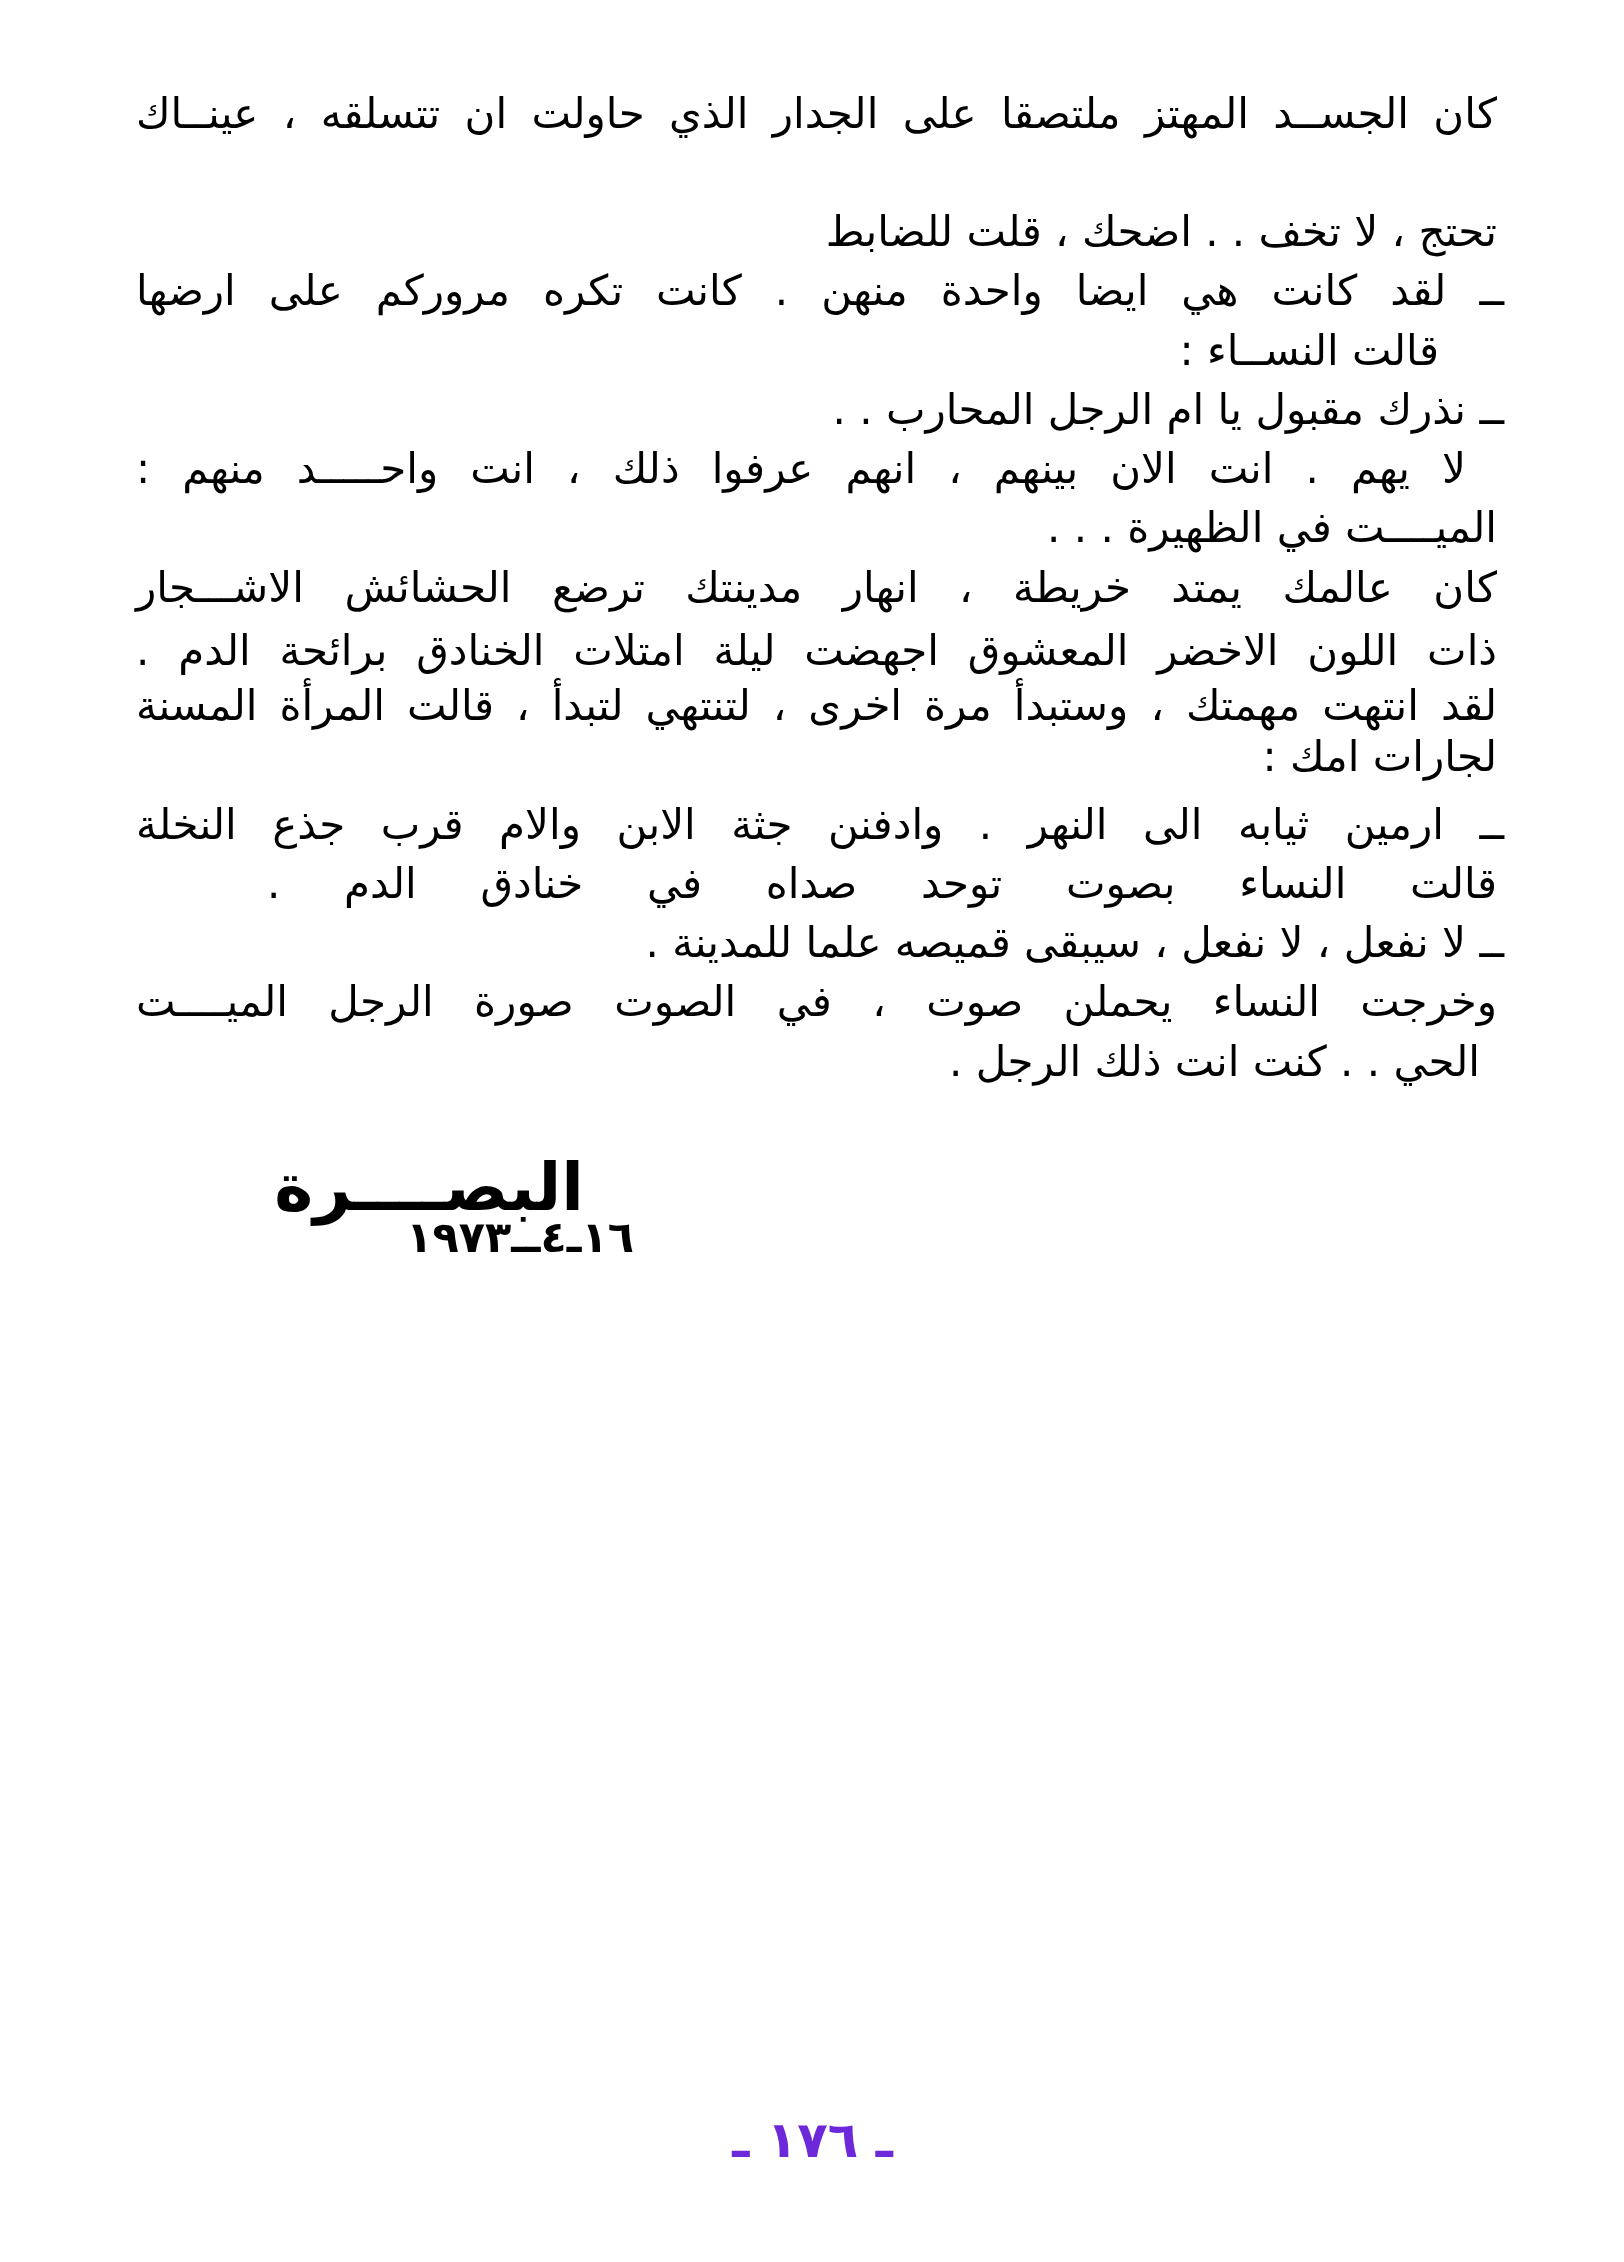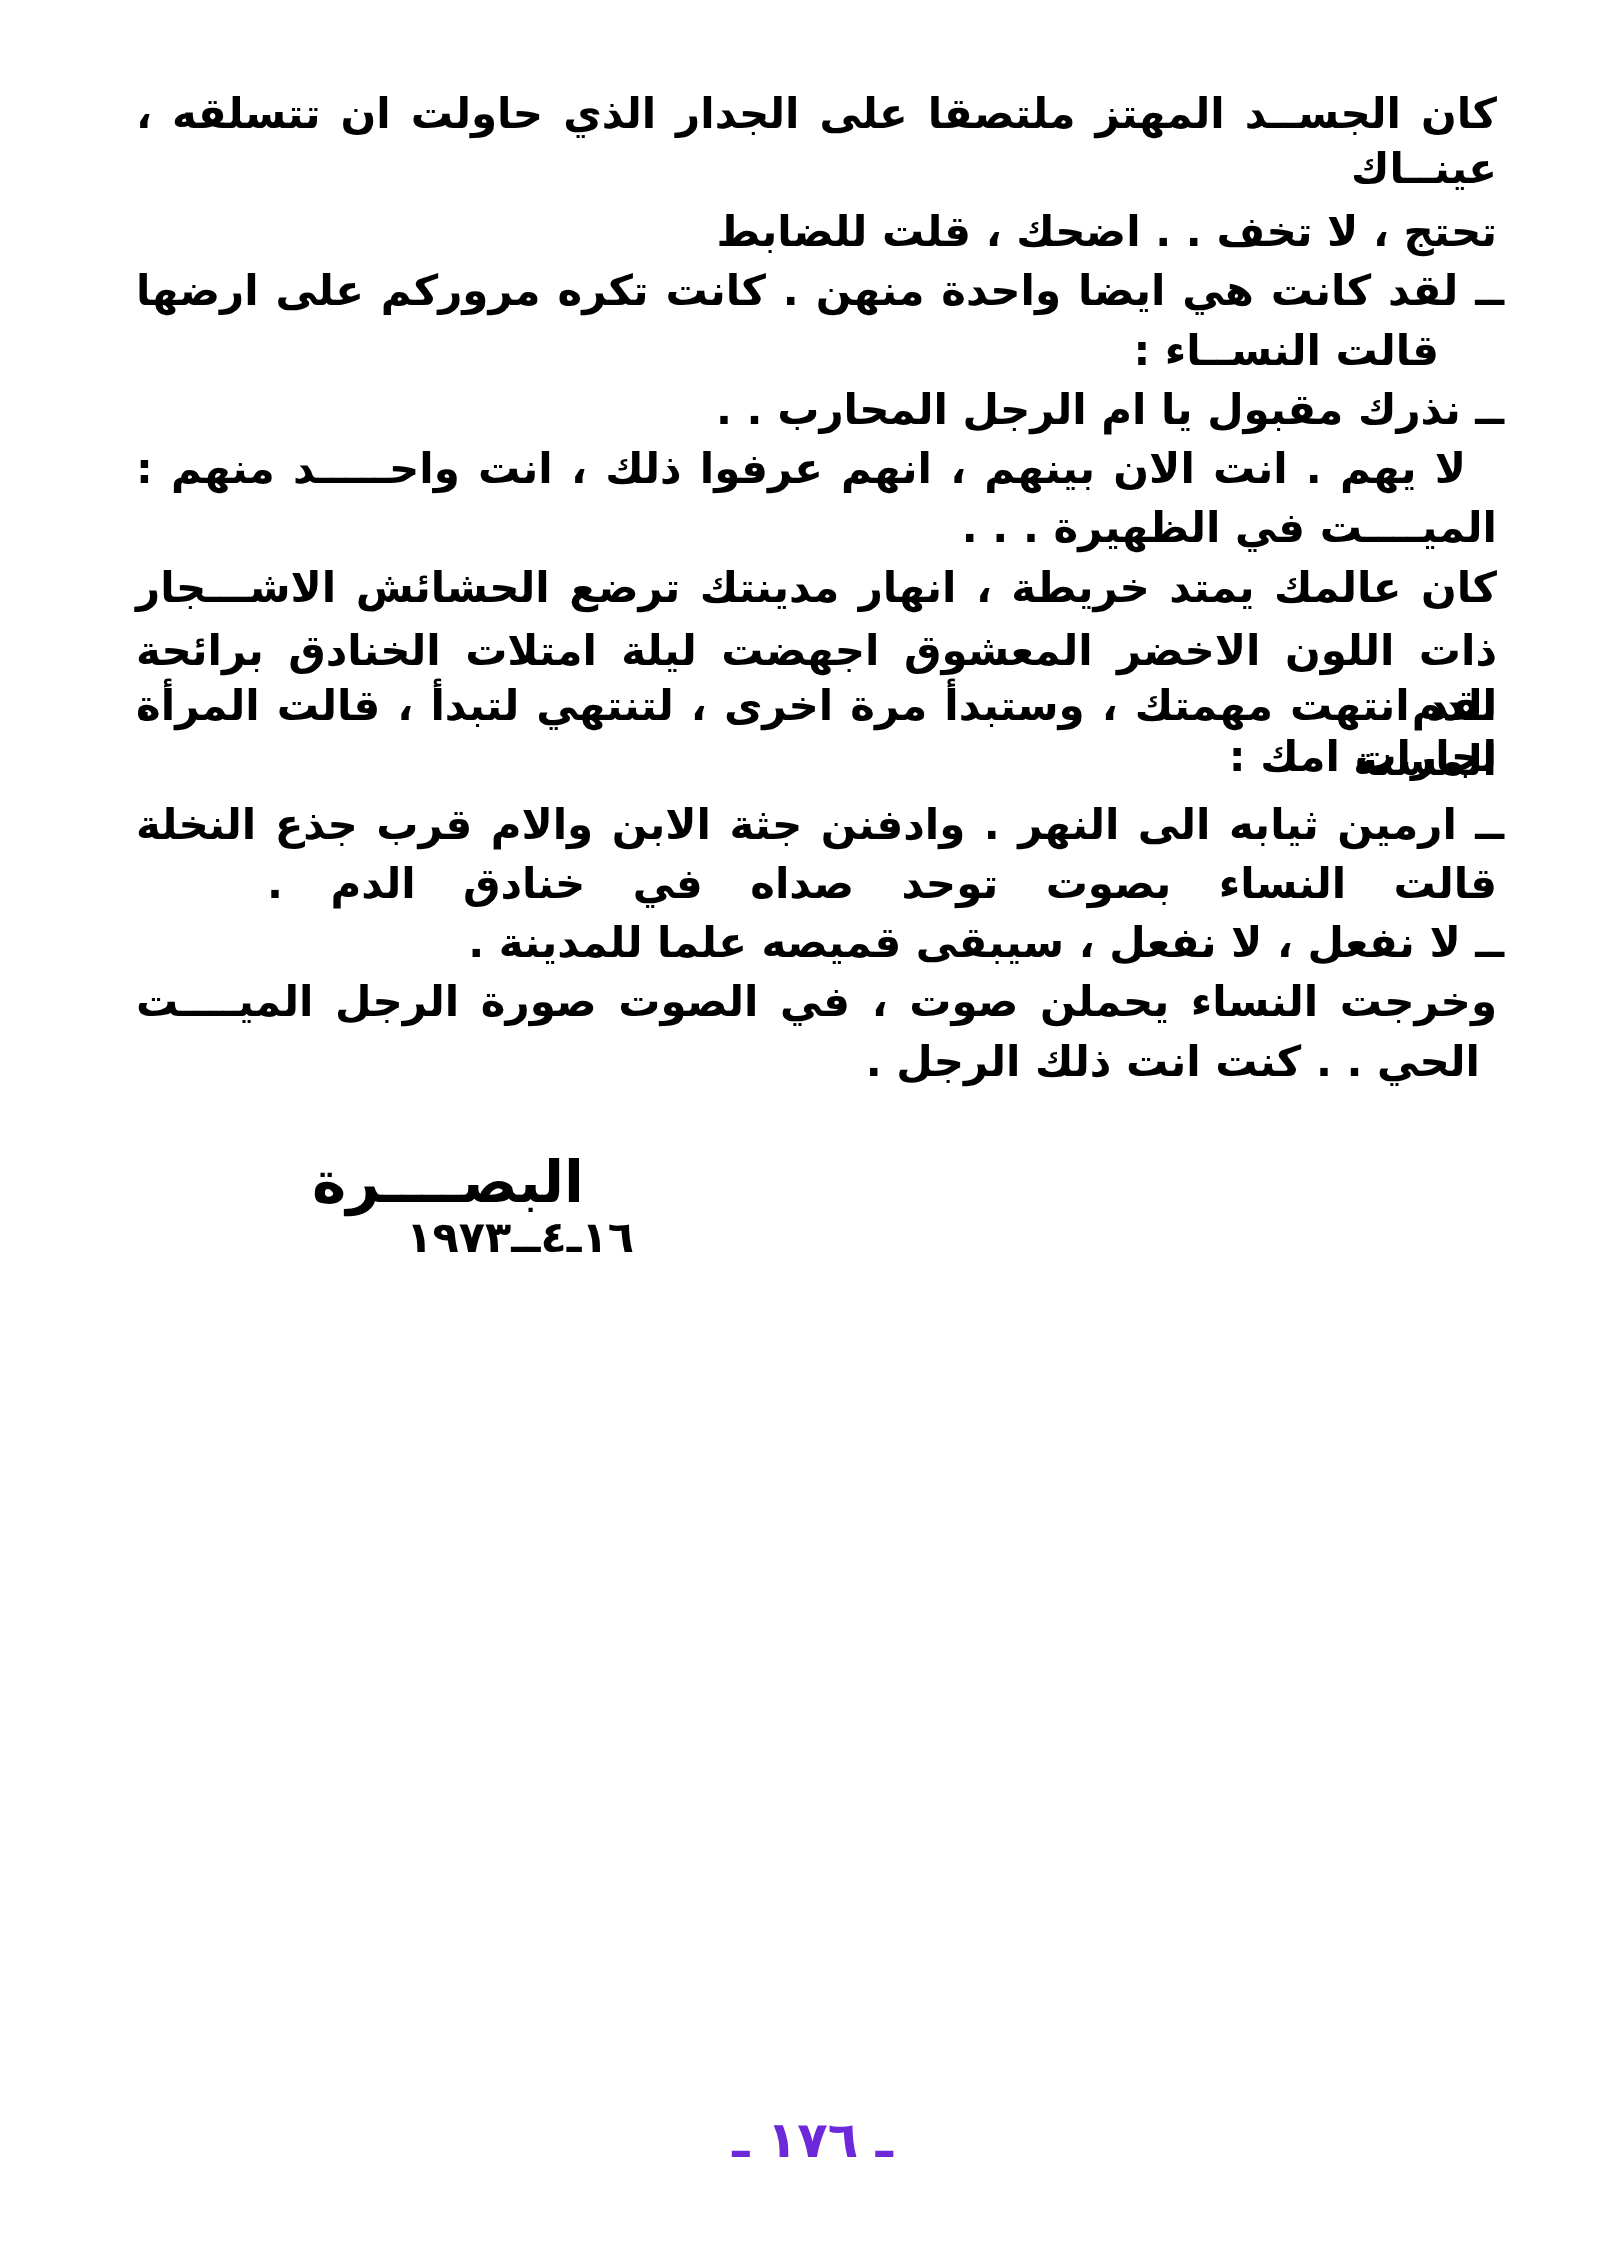--- a/index.html
+++ b/index.html
@@ -12,21 +12,21 @@
   }
   .page {
     position: absolute; inset: 0;
     background: #ffffff;
     color: #000000;
   }
   .ln {
     position: absolute;
     direction: rtl;
     unicode-bidi: isolate;
-    font-weight: 700;
+    font-weight: 400;
     font-size: 42px;
     line-height: 1.3;
     color: #000;
     white-space: nowrap;
     letter-spacing: 0;
   }
   .just {
     white-space: normal;
     text-align: justify;
     text-align-last: justify;
@@ -45,21 +45,21 @@
   .l11 { top: 679px;  right: 128px; width: 1361px; }
   .l12 { top: 730px;  right: 128px; }
   .l13 { top: 798px;  right: 121px; width: 1368px; }
   .l14 { top: 857px;  right: 128px; width: 1230px; }
   .l15 { top: 916px; right: 121px; }
   .l16 { top: 975px; right: 128px; width: 1361px; }
   .l17 { top: 1035px; right: 145px; }
 
   .sig-place {
     position: absolute; top: 1148px; right: 1041px;
-    direction: rtl; font-weight: 700; font-size: 58px;
+    direction: rtl; font-weight: 700; font-size: 66px;
     line-height: 1.2; white-space: nowrap; color: #000;
   }
   .sig-date {
     position: absolute; top: 1212px; right: 991px;
     direction: rtl; font-weight: 700; font-size: 43px;
     line-height: 1.2; white-space: nowrap; color: #000;
   }
   .page-number {
     position: absolute; top: 2111px; left: 0; width: 100%;
     direction: rtl; text-align: center;

